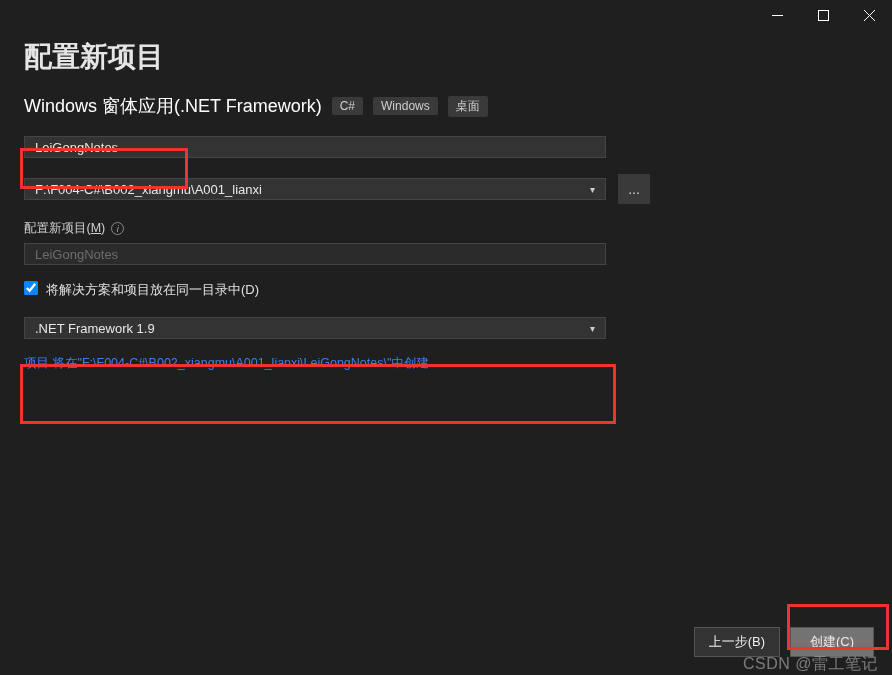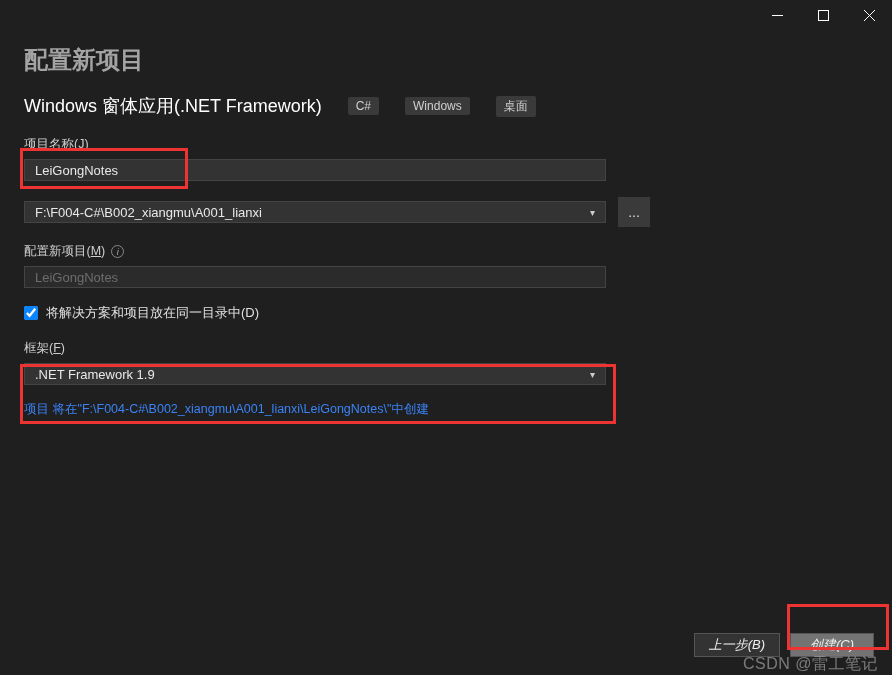--- a/index.html
+++ b/index.html
@@ -4,22 +4,22 @@
 <style>
   * { box-sizing: border-box; margin: 0; padding: 0; font-family: "Microsoft YaHei", "Segoe UI", sans-serif; }
   html, body { width: 892px; height: 675px; overflow: hidden; }
   body { background: #1f1f1f; color: #e8e8e8; position: relative; }
 
   .titlebar { height: 30px; display: flex; justify-content: flex-end; align-items: center; }
   .titlebar .btn { width: 46px; height: 30px; display: flex; align-items: center; justify-content: center; color: #fff; }
   .titlebar .btn svg { width: 11px; height: 11px; stroke: #fff; stroke-width: 1; fill: none; }
 
   .content { padding: 0 24px; }
-  h1 { font-size: 24px; font-weight: 600; color: #a3a3a3; margin: 14px 0 18px; }
-  .subhead { display: flex; align-items: center; gap: 26px; margin-bottom: 18px; }
+  h1 { font-size: 28px; font-weight: 600; color: #e5e5e5; margin: 8px 0 18px; }
+  .subhead { display: flex; align-items: center; gap: 10px; margin-bottom: 18px; }
   .subhead h2 { font-size: 18px; font-weight: 400; color: #fff; }
   .tag { background: #3a3a3a; color: #d0d0d0; font-size: 12px; padding: 2px 8px; border-radius: 2px; }
 
   .field-label { font-size: 12.5px; color: #cfcfcf; margin-bottom: 6px; display: flex; align-items: center; gap: 6px; }
   .field-label .ul { text-decoration: underline; }
   .info-icon { width:13px; height:13px; border:1px solid #888; border-radius:50%; display:inline-flex; align-items:center; justify-content:center; font-size:9px; color:#aaa; font-style: italic; }
 
   .text-input, .select-input {
     width: 582px; height: 22px; background: #333333; border: 1px solid #444; color: #e8e8e8;
     padding: 0 10px; font-size: 13px; display: flex; align-items: center;
@@ -30,27 +30,27 @@
   .select-input .chev { font-size: 10px; color: #ccc; }
   .browse-btn { width: 32px; height: 30px; background: #3a3a3a; display:flex; align-items:center; justify-content:center; font-size:14px; color:#ddd; }
 
   .group { margin-bottom: 16px; }
 
   .hi-red { position: absolute; border: 3px solid #e33; pointer-events: none; }
   #hi-name { left: 20px; top: 148px; width: 168px; height: 41px; }
   #hi-frame { left: 20px; top: 364px; width: 596px; height: 60px; }
   #hi-create { left: 787px; top: 604px; width: 102px; height: 46px; }
 
-  .checkbox-row { display:flex; align-items:center; gap:8px; font-size:13px; color:#e0e0e0; margin-bottom:18px; }
+  .checkbox-row { display:flex; align-items:flex-start; gap:8px; font-size:13px; color:#e0e0e0; margin-bottom:18px; }
   .checkbox-row input { accent-color:#0a84ff; width:14px; height:14px; }
 
   .infoline { font-size:12.5px; color:#3b82f6; margin-top:12px; }
 
   .footer { position:absolute; bottom:18px; right:18px; display:flex; gap:10px; }
-  .footer button { min-width:84px; height:24px; border:1px solid #555; background:#333; color:#eee; font-size:13px; padding:0 14px;font-style:italic; }
+  .footer button { min-width:84px; height:30px; border:1px solid #555; background:#333; color:#eee; font-size:13px; padding:0 14px; }
   .footer button.primary { background:#737373; }
 
   .watermark { position:absolute; right:14px; bottom:0; font-size:16px; color:rgba(230,230,230,0.45); letter-spacing:0.5px; pointer-events:none; }
 </style>
 </head>
 <body>
 
 <div class="titlebar">
   <div class="btn">
     <svg>
@@ -74,23 +74,20 @@
   <h1>配置新项目</h1>
 
   <div class="subhead">
     <h2>Windows 窗体应用(.NET Framework)</h2>
     <span class="tag">C#</span>
     <span class="tag">Windows</span>
     <span class="tag">桌面</span>
   </div>
 
   <div class="group">
-    <div class="field-label">
-      <span><span>项目名称(</span><span class="ul">J</span><span>)</span></span>
-    </div>
     <div class="text-input">LeiGongNotes</div>
   </div>
 
   <div class="group">
     <div class="select-row">
       <div class="select-input">
         <span>F:\F004-C#\B002_xiangmu\A001_lianxi</span>
         <span class="chev">▾</span>
       </div>
       <div class="browse-btn">...</div>
@@ -104,23 +101,20 @@
     </div>
     <div class="text-input disabled">LeiGongNotes</div>
   </div>
 
   <label class="checkbox-row">
     <input type="checkbox" checked="" style="">
     <span><span>将解决方案和项目放在同一目录中(</span><span class="ul">D</span><span>)</span></span>
   </label>
 
   <div class="group">
-    <div class="field-label">
-      <span><span>框架(</span><span class="ul">F</span><span>)</span></span>
-    </div>
     <div class="select-input">
       <span>.NET Framework 1.9</span>
       <span class="chev">▾</span>
     </div>
   </div>
 
   <div class="infoline">项目 将在"F:\F004-C#\B002_xiangmu\A001_lianxi\LeiGongNotes\"中创建</div>
 </div>
 
 <div class="footer">

